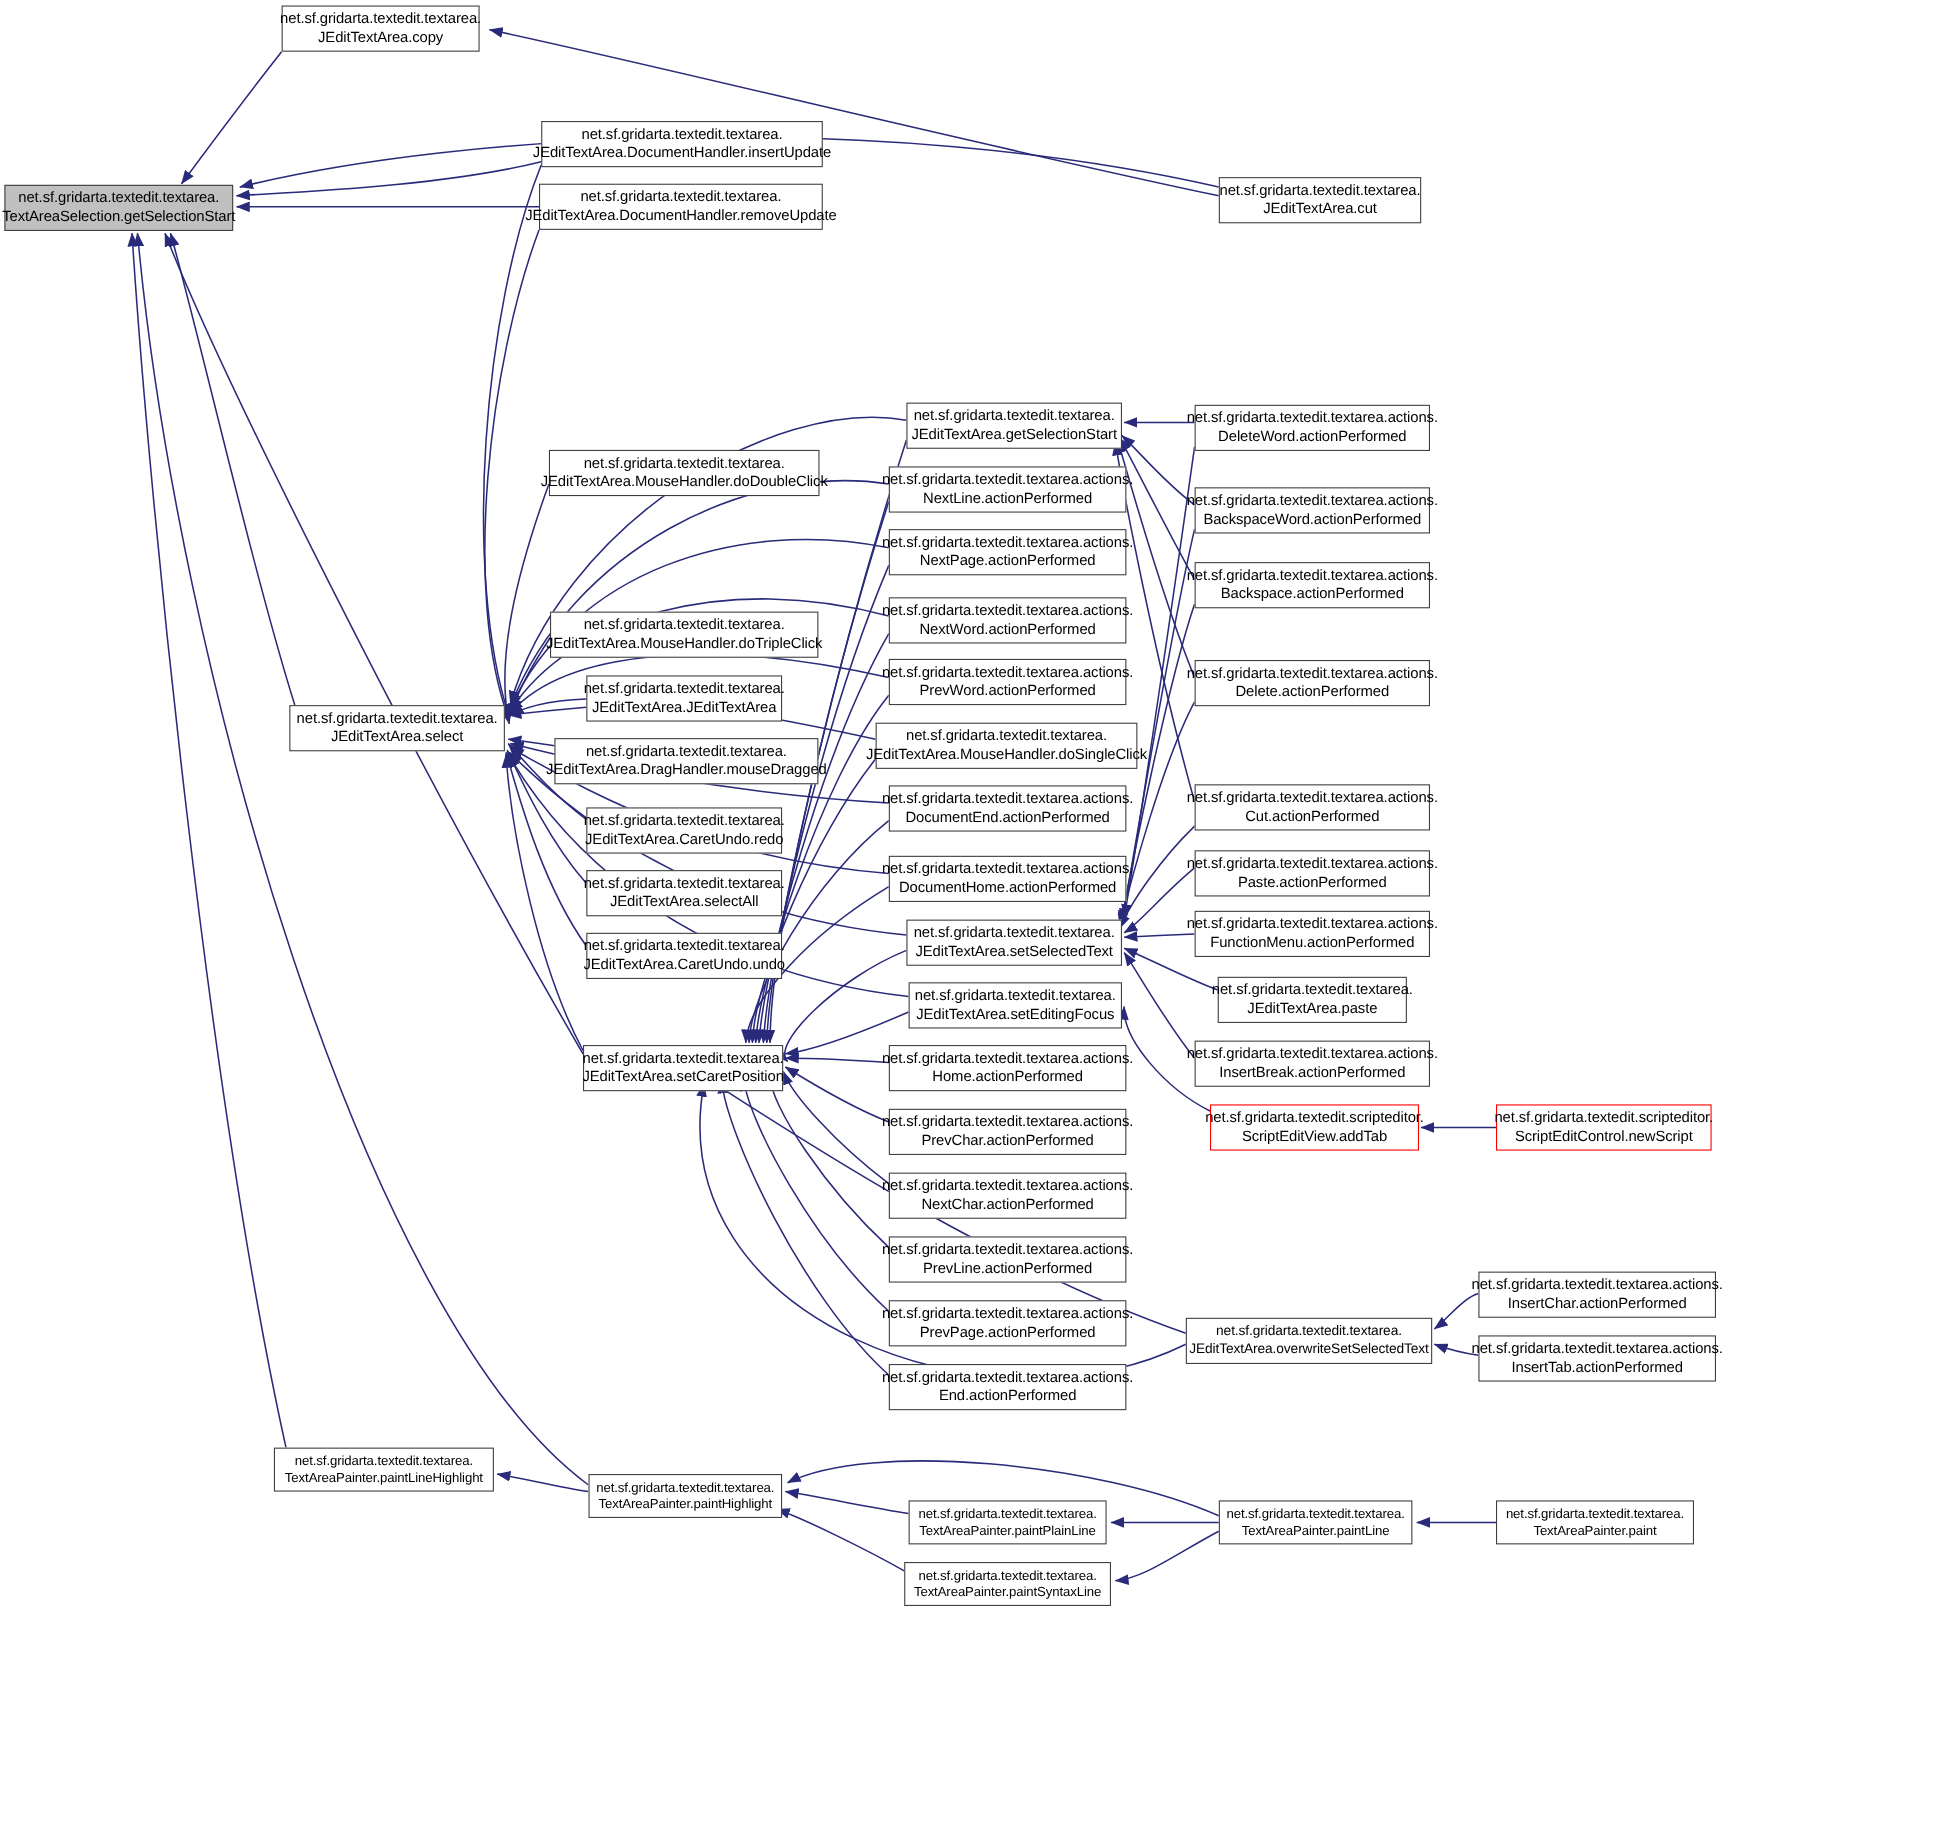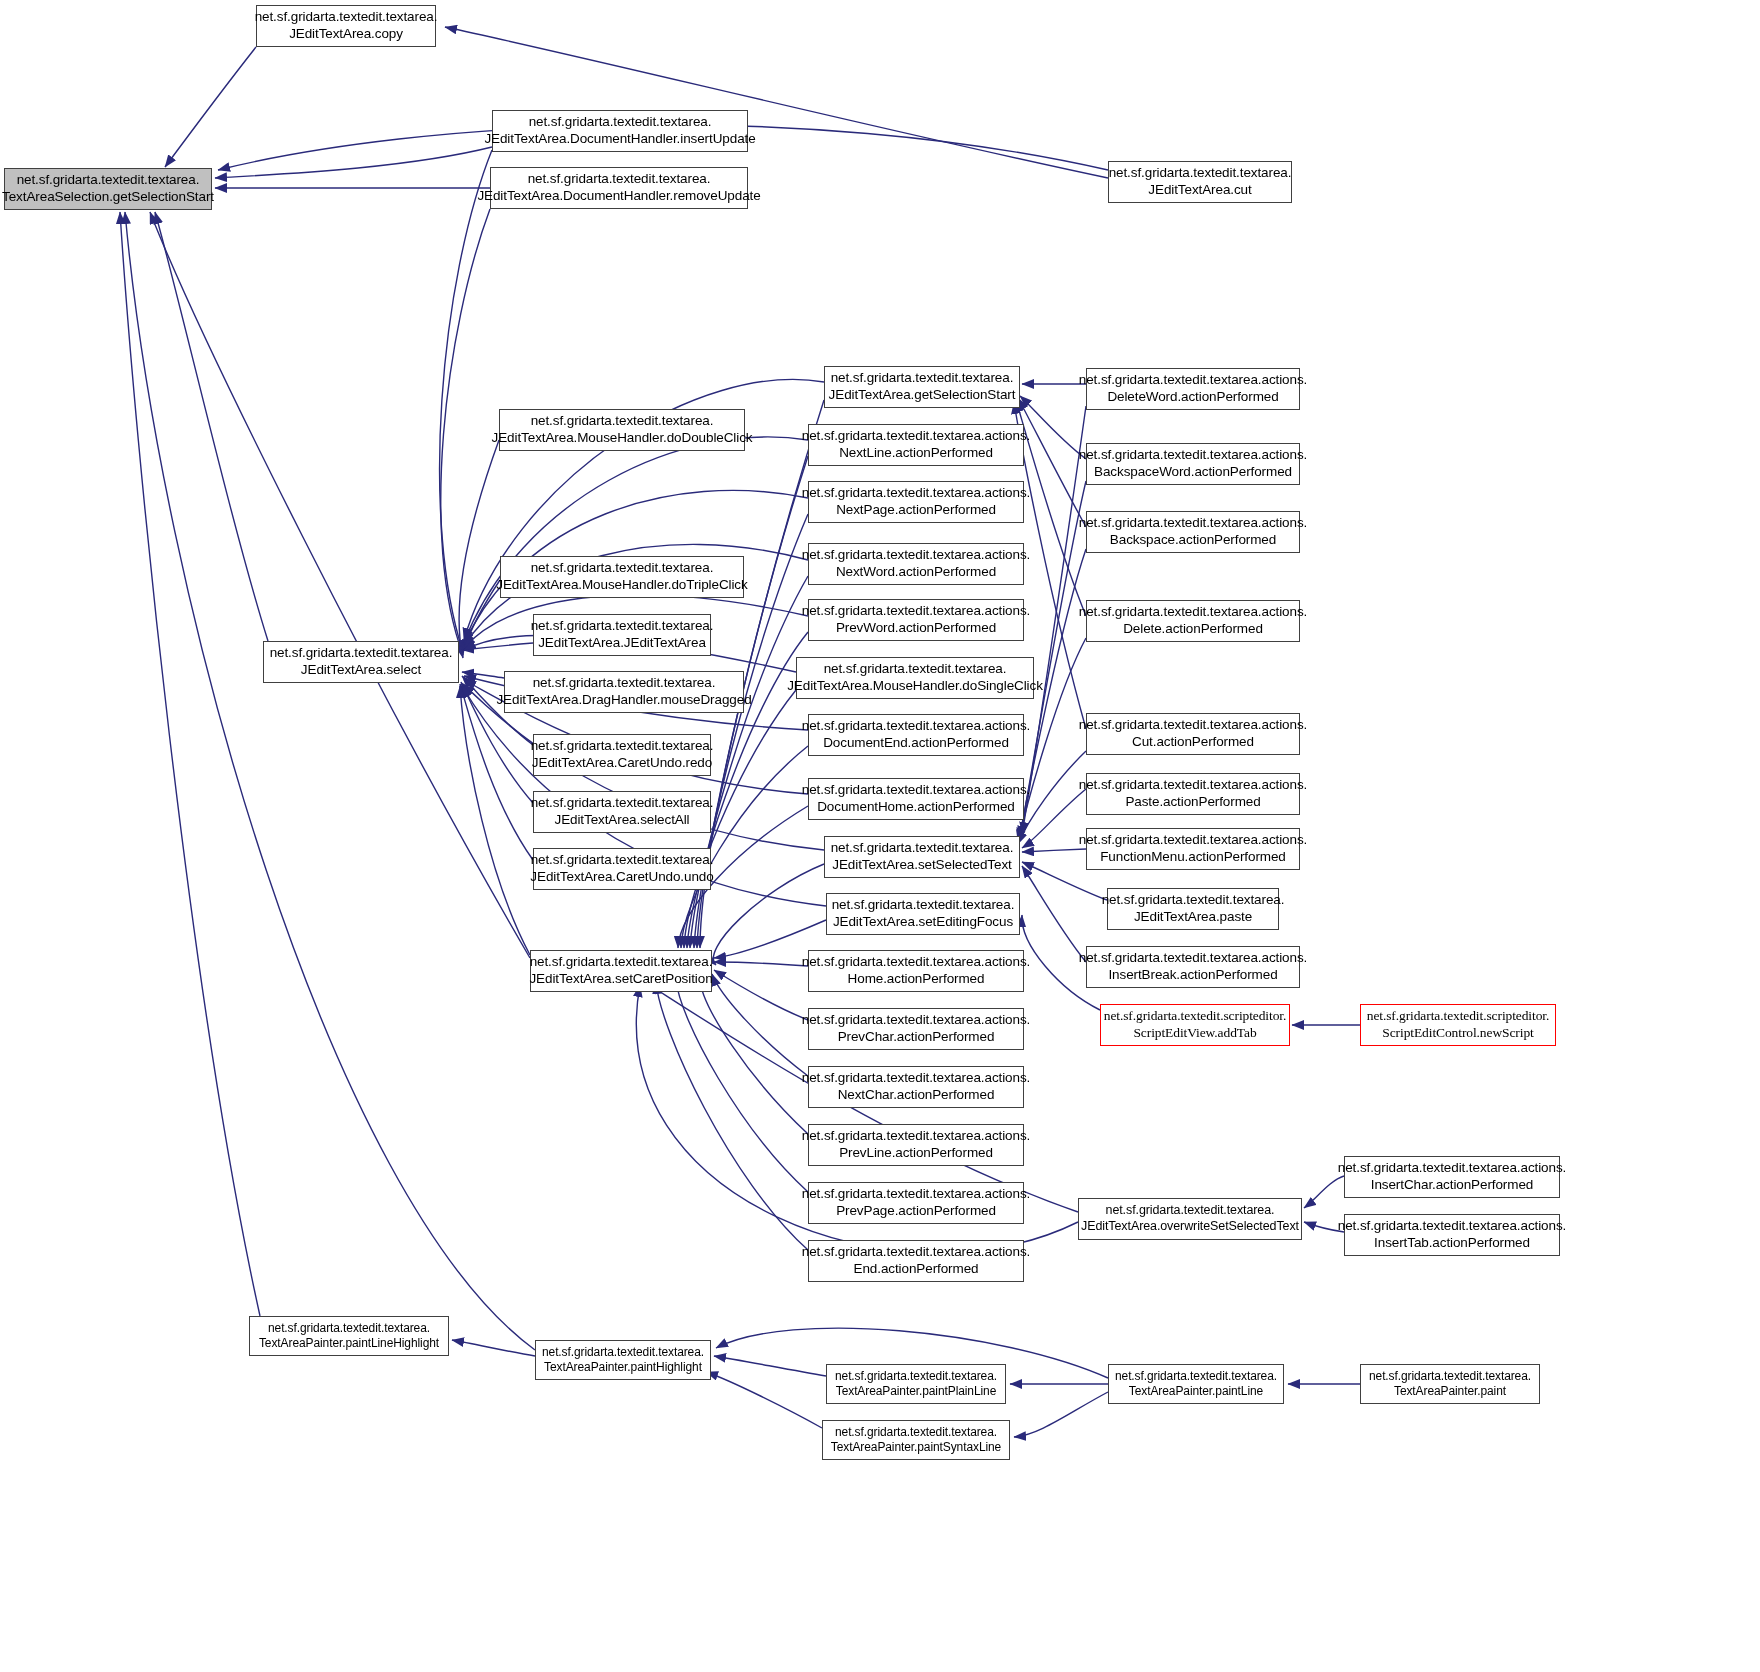--- a/index.html
+++ b/index.html
@@ -37,21 +37,20 @@
     padding: 15px 3px;
     white-space: pre-line;
     z-index: 2;
   }
   .node.root {
     background: #c0c0c0;
     border-color: #404040;
   }
   .node.red {
     border-color: #ff0000;
-    font-family: Liberation Serif, serif;
   }
   .node.small {
     font-size: 12.5px;
   }
   .node.tiny {
     font-size: 12px;
   }
 </style>
 </head>
 <body>

